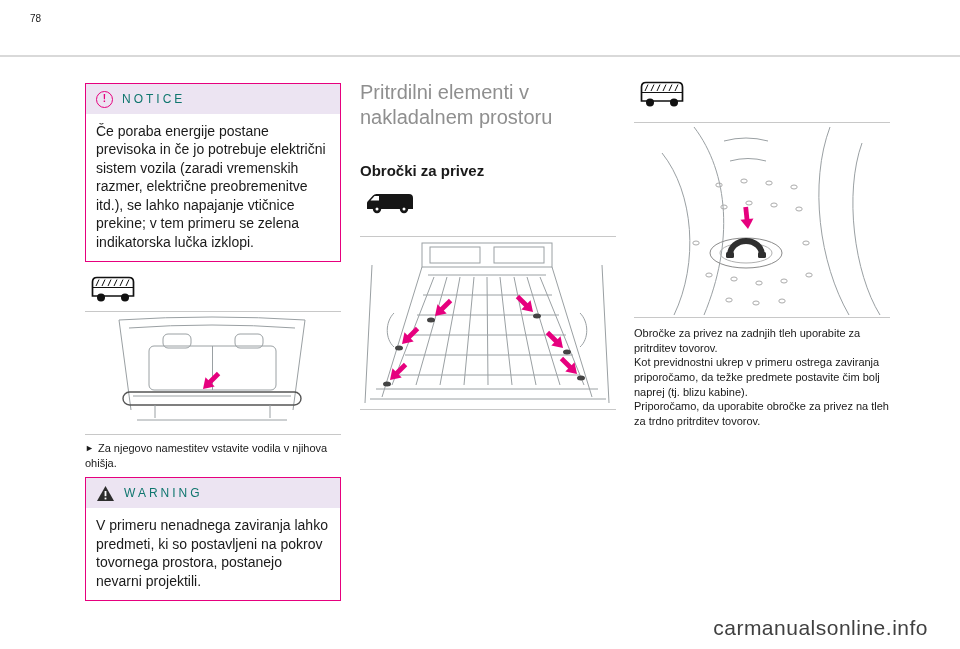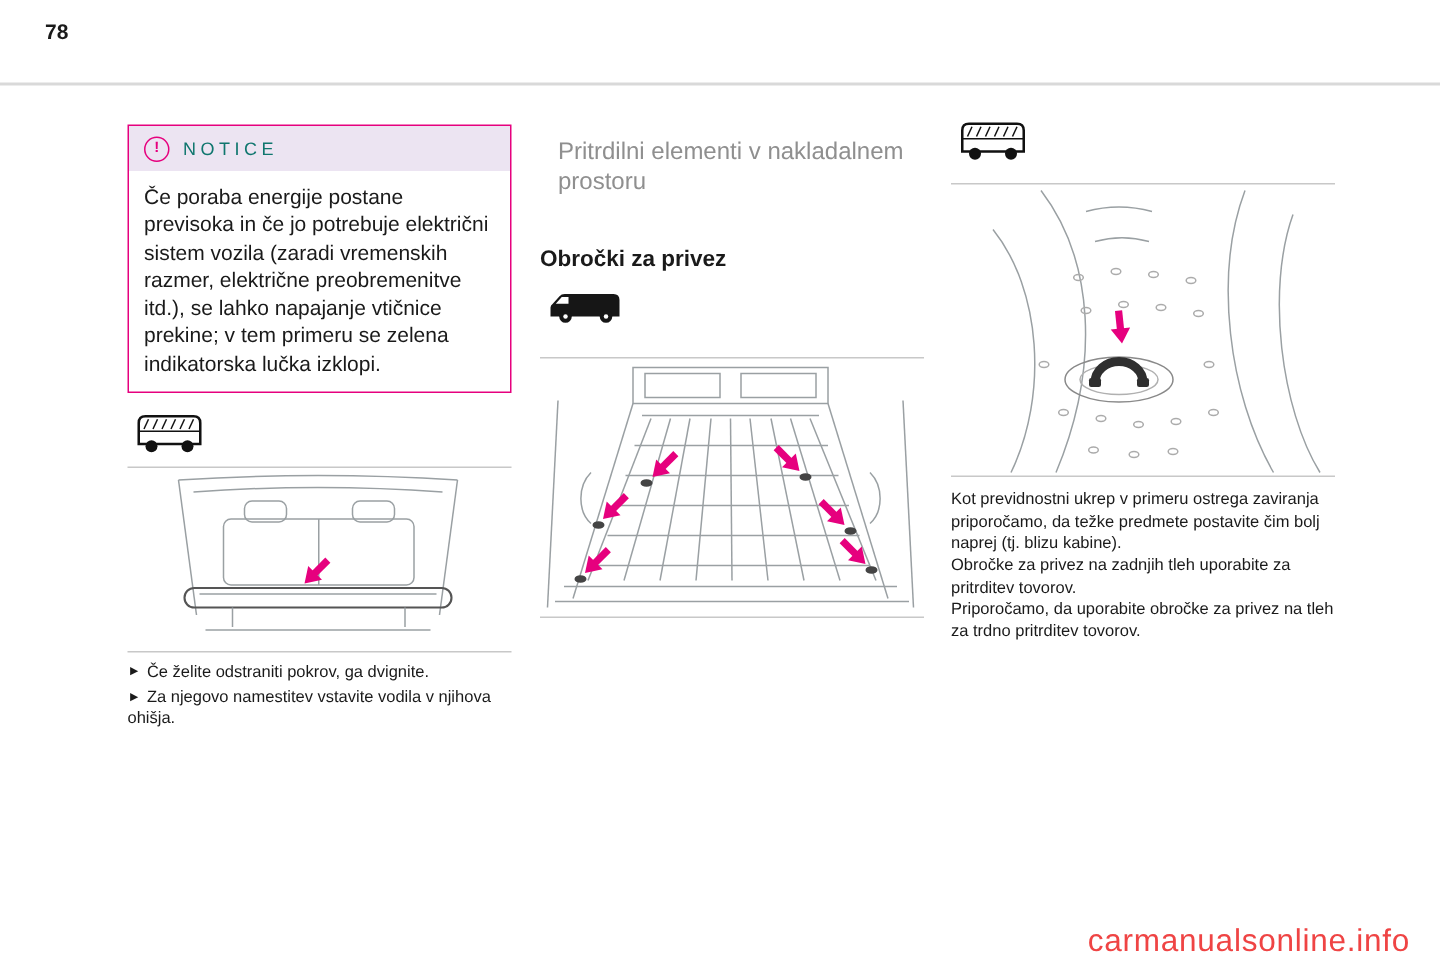--- a/index.html
+++ b/index.html
@@ -1,40 +1,40 @@
 <!DOCTYPE html>
 <html><head>
 <meta charset="utf-8">
 <style>
   html,body{margin:0;padding:0;}
   body{
     width:960px;height:649px;background:#ffffff;
     font-family:"Liberation Sans", sans-serif;color:#1a1a1a;
     position:relative;overflow:hidden;
   }
-  .page-number{position:absolute;top:13px;left:30px;font-size:14px;font-weight:700;}
+  .page-number{position:absolute;top:13px;left:30px;font-size:10px;font-weight:400;}
   .top-rule{position:absolute;top:55px;left:0;width:960px;height:2px;background:#d9d9d9;}
   .col{position:absolute;width:256px;}
   .col-left{left:85px;top:83px;}
   .col-mid{left:360px;top:80px;}
   .col-right{left:634px;top:76px;}
 
   
   .alert-box{border:1px solid #e6007e;background:#fff;}
   .alert-header{background:#ece4f2;display:flex;align-items:center;gap:9px;height:30px;padding:0 10px;}
   .alert-title{font-size:12px;letter-spacing:3px;color:#0f766e;}
   .alert-body{padding:8px 10px 10px;font-size:14px;line-height:1.32;}
   .notice-glyph{
     width:15px;height:15px;border:1.6px solid #e6007e;border-radius:50%;
     color:#e6007e;font-weight:700;font-size:10px;line-height:13px;text-align:center;flex:0 0 auto;
   }
   .warn-glyph{flex:0 0 auto;display:block;}
 
   .section-heading{font-size:17px;font-weight:700;margin:21px 0 0 0;}
-  .main-heading{font-size:16px;font-weight:400;color:#8f8f8f;line-height:1.27;margin:12px;}
+  .main-heading{font-size:20px;font-weight:400;color:#8f8f8f;line-height:1.27;margin:0;}
   .sub-heading{font-size:15px;font-weight:700;margin:31px 0 0 0;}
 
   .van-icon{margin:11px 0 0 5px;}
   .van-icon svg{display:block;}
 
   .illustration{
     margin-top:8px;border-top:1px solid #c8c8c8;border-bottom:1px solid #c8c8c8;
     background:#fff;
   }
   .illustration svg{display:block;}
@@ -42,22 +42,22 @@
   .bullets{list-style:none;margin:6px 0 0 0;padding:0;font-size:11px;line-height:1.32;}
   .bullets li{margin:0 0 2px 0;}
   .bullets .marker{font-size:9px;margin-right:4px;vertical-align:1px;}
 
   .warning-gap{margin-top:7px;}
 
   .body-text{margin-top:8px;font-size:11px;line-height:1.33;}
   .body-text p{margin:0;}
 
   .watermark{
-    position:absolute;top:616px;right:20px;
-    font-size:21px;color:#ef4444;letter-spacing:0.5px;
+    position:absolute;top:616px;right:32px;
+    font-size:21px;color:#404040;letter-spacing:0.5px;
   }
 
   .art{stroke:#9aa0a3;stroke-width:1;fill:none;}
   .art-dark{stroke:#555;stroke-width:1.4;fill:none;}
 </style>
 </head>
 <body>
 
 <svg width="0" height="0" style="position:absolute" aria-hidden="true">
   <defs>
@@ -110,24 +110,34 @@
       <rect class="art-dark" x="38" y="80" width="178" height="13" rx="6.5"></rect>
       <line class="art" x1="48" y1="84" x2="206" y2="84"></line>
       <line class="art" x1="70" y1="93" x2="70" y2="106"></line>
       <line class="art" x1="185" y1="93" x2="185" y2="106"></line>
       <line class="art" x1="52" y1="108" x2="202" y2="108"></line>
       <use href="#arrow-down" transform="translate(118,77) rotate(45)"></use>
     </svg>
   </div>
 
   <ul class="bullets">
-    <li><span class="marker">►</span><span>Če želite odstraniti pokrov, ga dvignite.</span></li>
     <li><span class="marker">►</span><span>Za njegovo namestitev vstavite vodila v njihova ohišja.</span></li>
   </ul>
 
+  <div class="alert-box warning-gap">
+    <div class="alert-header">
+      <svg class="warn-glyph" width="19" height="17" viewBox="0 0 19 17">
+        <polygon points="9.5,1 18,16 1,16" fill="#2d2d2d"></polygon>
+        <rect x="8.6" y="6" width="1.8" height="5.2" fill="#fff"></rect>
+        <rect x="8.6" y="12.6" width="1.8" height="1.8" fill="#fff"></rect>
+      </svg>
+      <span class="alert-title">WARNING</span>
+    </div>
+    <div class="alert-body">V primeru nenadnega zaviranja lahko predmeti, ki so postavljeni na pokrov tovornega prostora, postanejo nevarni projektili.</div>
+  </div>
 
 </div>
 
 <div class="col col-mid">
 
   <h1 class="main-heading">Pritrdilni elementi v nakladalnem prostoru</h1>
   <h3 class="sub-heading">Obročki za privez</h3>
 
   <div class="van-icon">
     <svg width="50" height="26" viewBox="0 0 50 26">
@@ -233,20 +243,20 @@
       <ellipse cx="112" cy="130" rx="36" ry="15" fill="none" stroke="#8a8a8a"></ellipse>
       <ellipse cx="112" cy="130" rx="26" ry="10" fill="none" stroke="#b0b0b0"></ellipse>
       <path d="M96,132 a16,14 0 1 1 32,0" fill="none" stroke="#2f2f2f" stroke-width="6" stroke-linecap="round"></path>
       <rect x="92" y="129" width="8" height="6" rx="1.5" fill="#2f2f2f"></rect>
       <rect x="124" y="129" width="8" height="6" rx="1.5" fill="#2f2f2f"></rect>
       <use href="#arrow-down" transform="translate(114,106) rotate(-6)"></use>
     </svg>
   </div>
 
   <div class="body-text">
+    <p>Obročke za privez na zadnjih tleh uporabite za pritrditev tovorov.</p>
     <p>Kot previdnostni ukrep v primeru ostrega zaviranja priporočamo, da težke predmete postavite čim bolj naprej (tj. blizu kabine).</p>
-    <p>Obročke za privez na zadnjih tleh uporabite za pritrditev tovorov.</p>
     <p>Priporočamo, da uporabite obročke za privez na tleh za trdno pritrditev tovorov.</p>
   </div>
 
 </div>
 
 <div class="watermark">carmanualsonline.info</div>
 
 </body></html>

